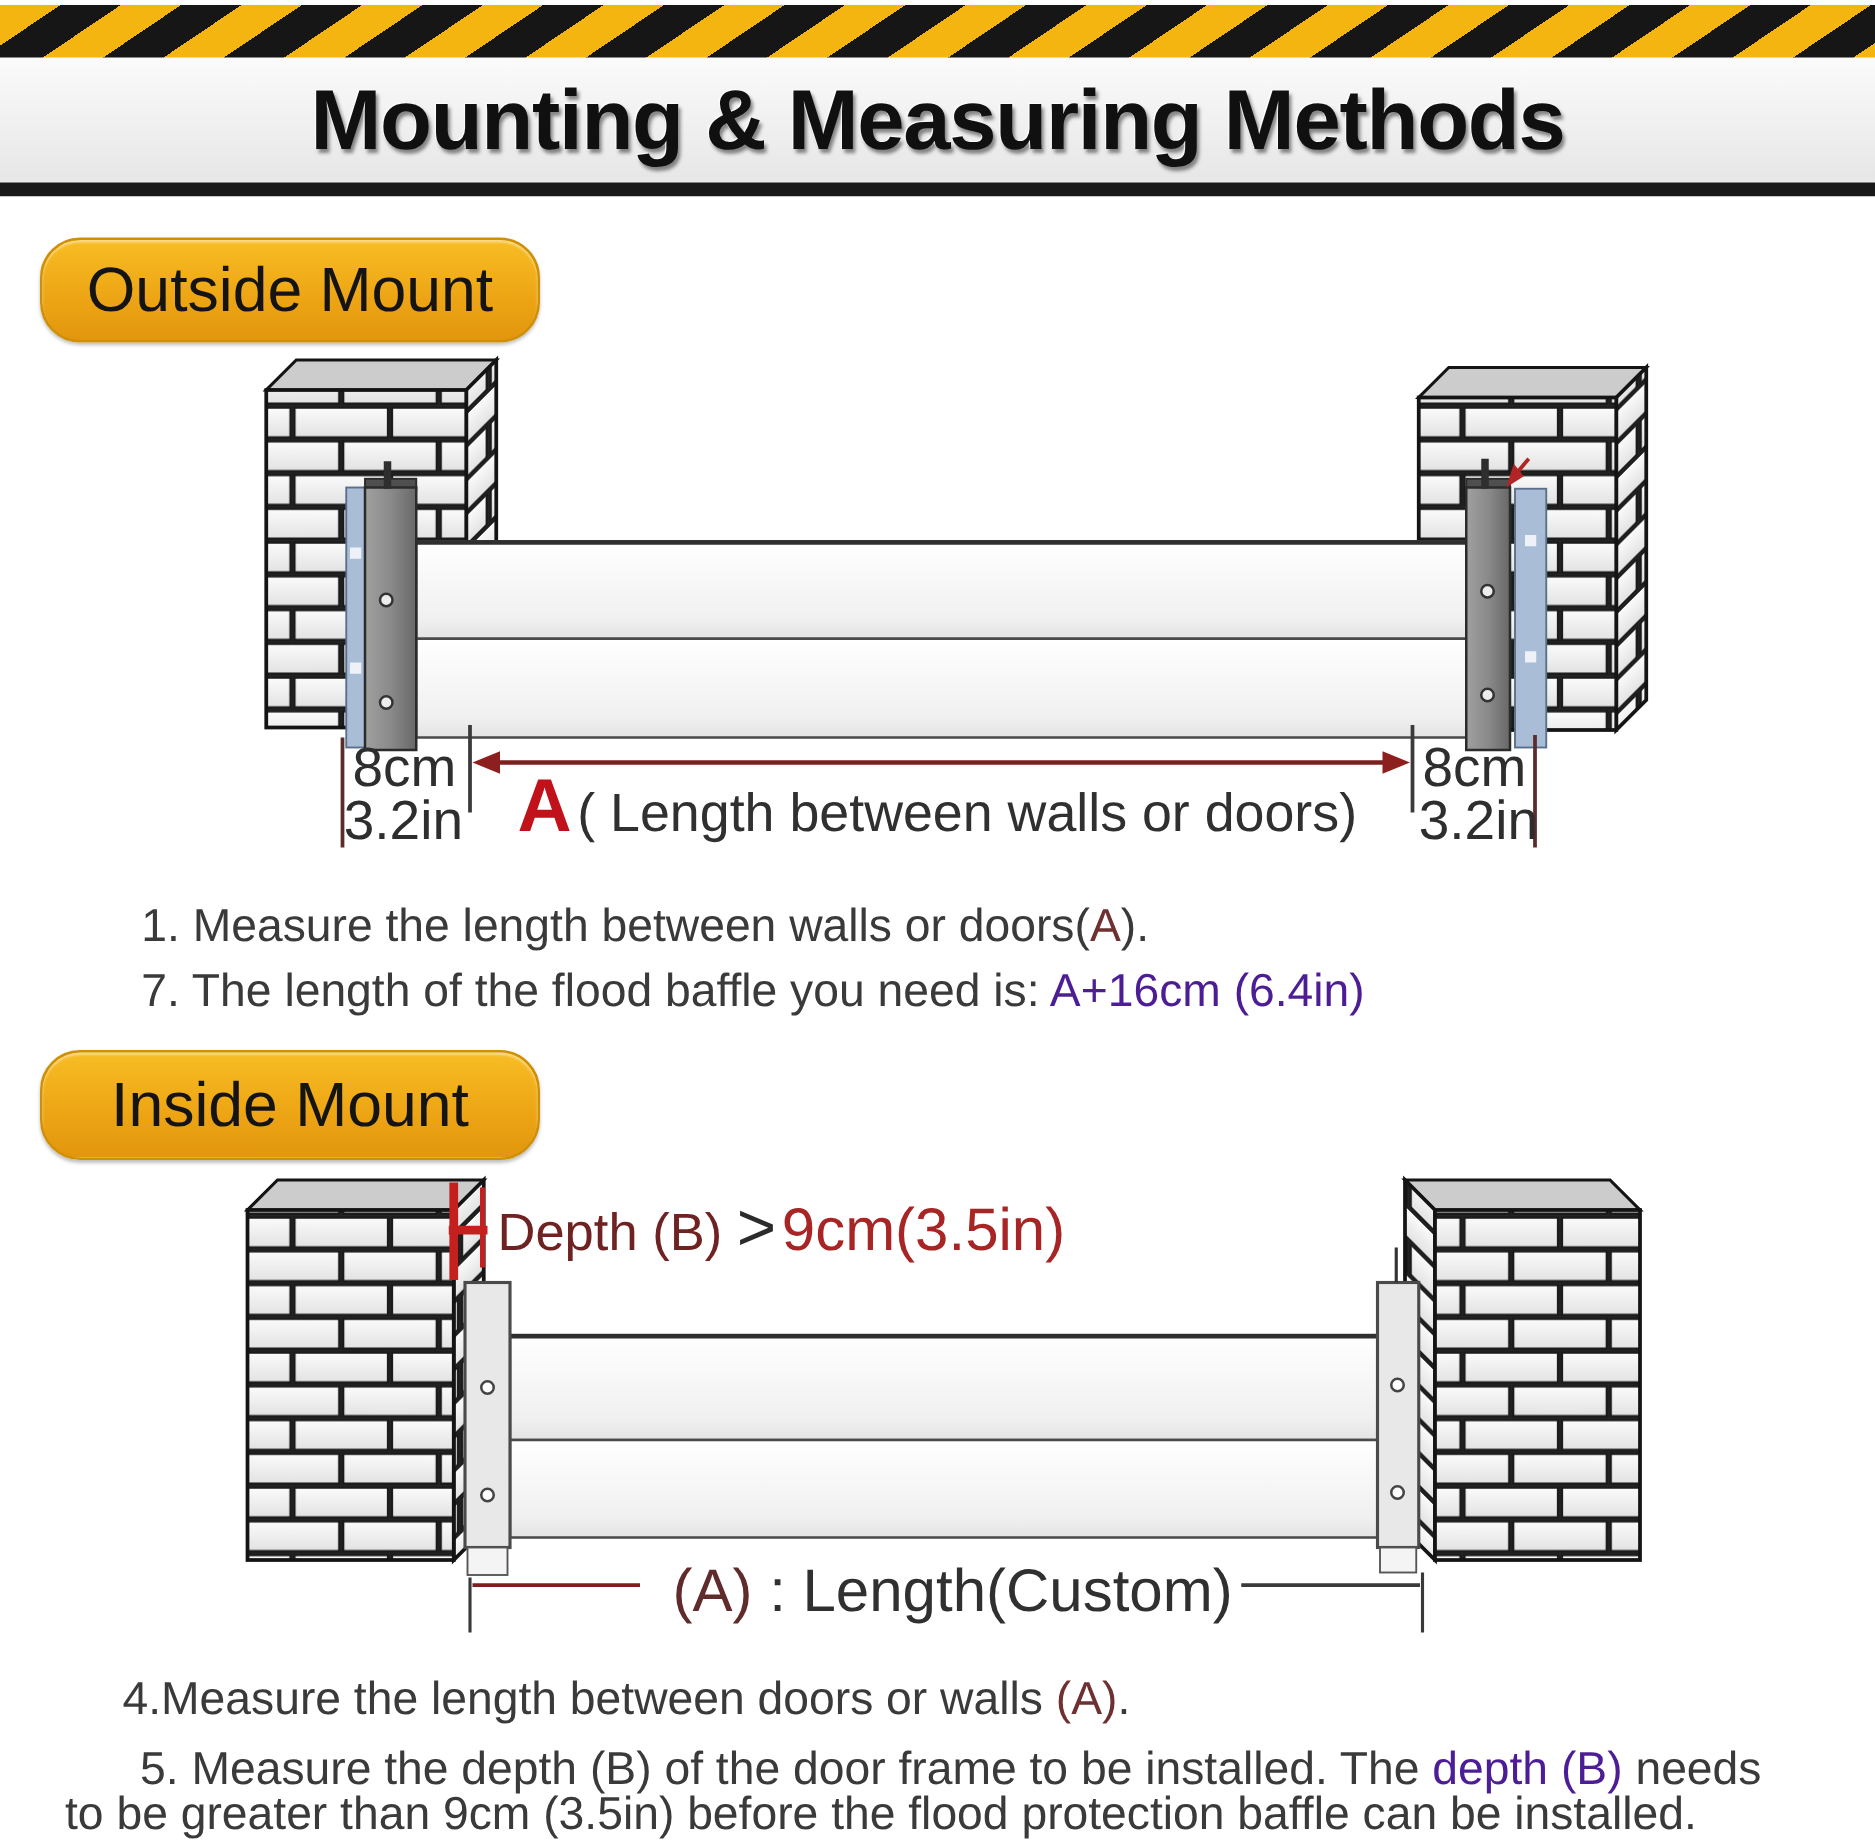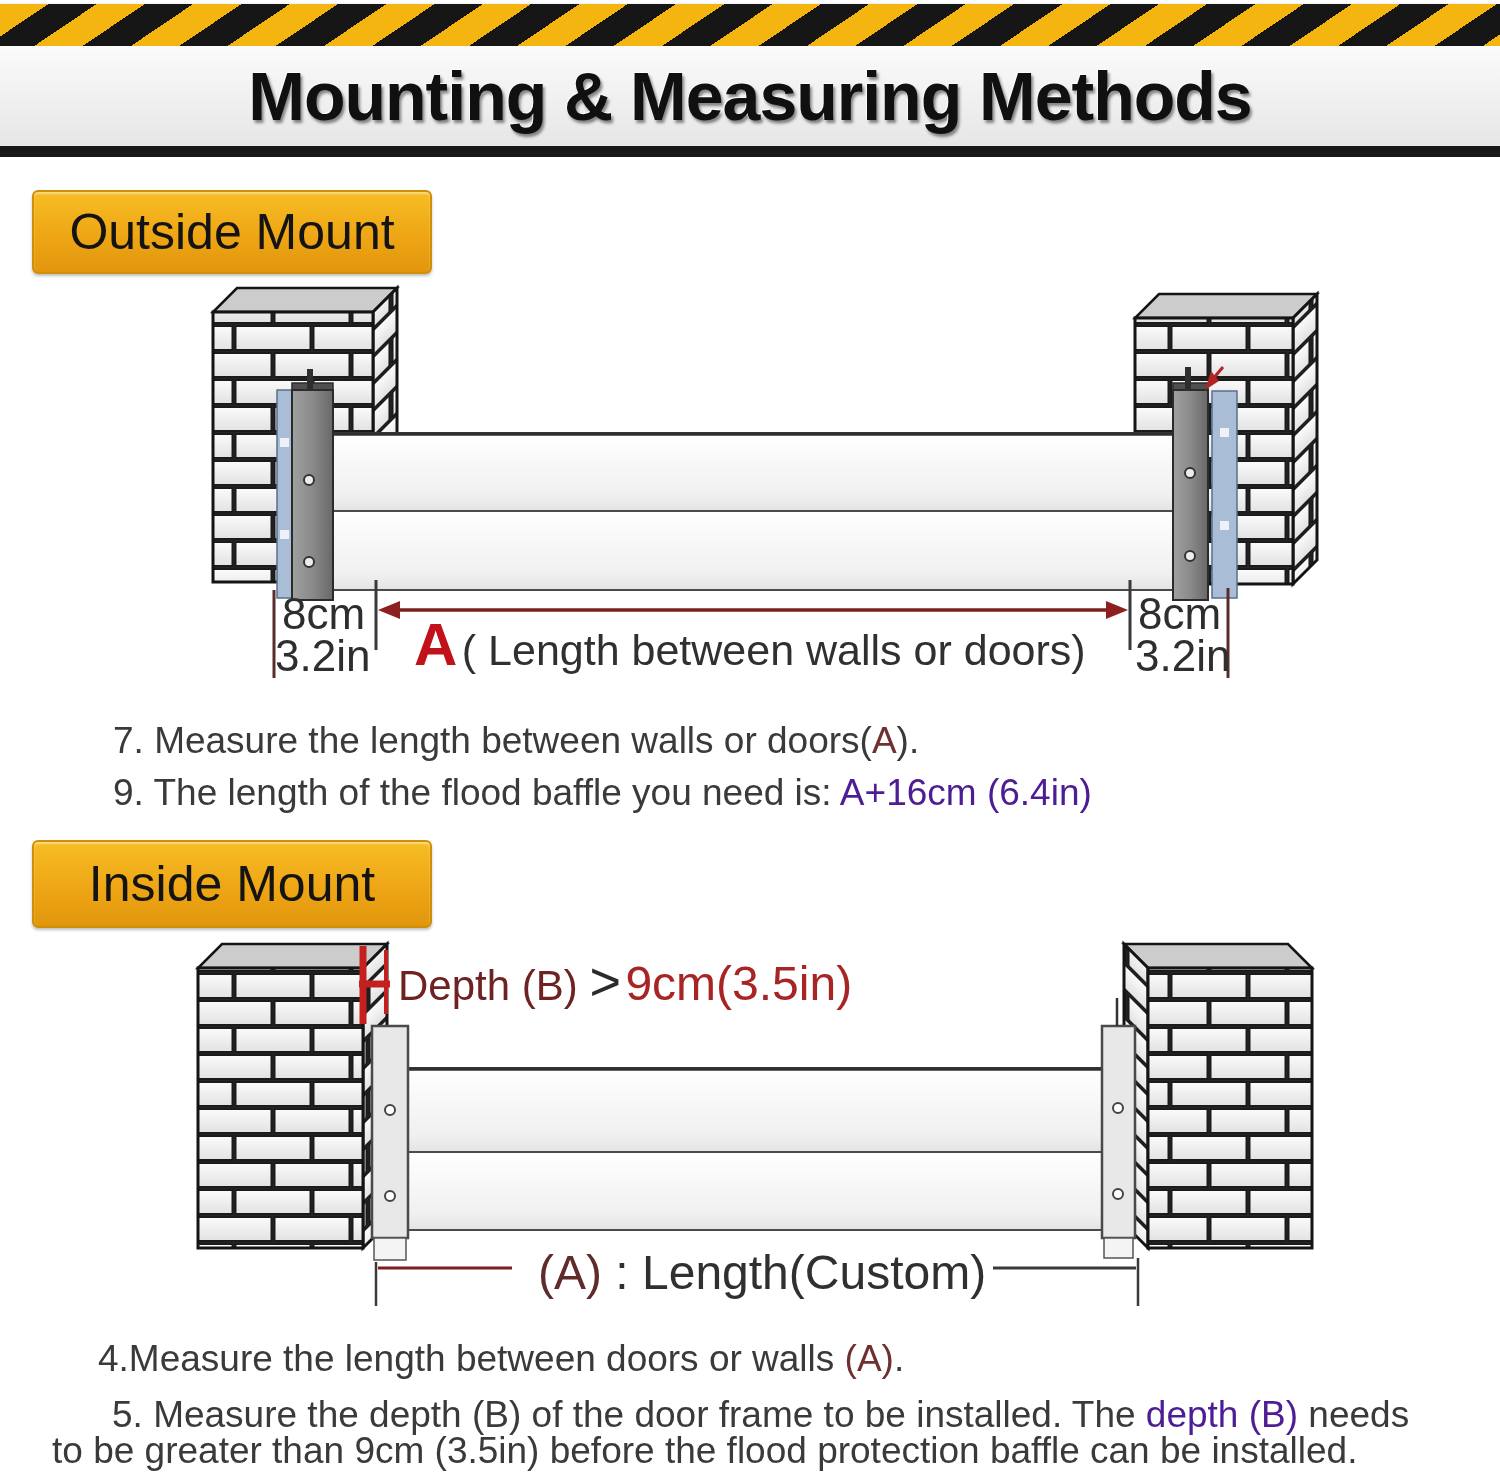--- a/index.html
+++ b/index.html
@@ -12,21 +12,21 @@
         background:repeating-linear-gradient(146deg,#f4b511 0 27px,#161616 27px 54px);
         box-shadow:0 2px 4px rgba(0,0,0,.35);}
   .title-band{left:0;top:46px;width:1500px;height:100px;
         background:linear-gradient(#fbfbfb,#e6e6e6);
         display:flex;align-items:center;justify-content:center;}
   .title-band h1{margin:0;font-size:68px;font-weight:700;letter-spacing:-1px;color:#101010;
         text-shadow:-1px -1px 0 rgba(255,255,255,.75), 2px 3px 3px rgba(0,0,0,.45);text-align:center;}
   .black-bar{left:0;top:146px;width:1500px;height:11px;background:#181818;}
 
   
-  .badge{width:396px;border-radius:6px;
+  .badge{width:396px;border-radius:32px;
         background:linear-gradient(#f7bd24,#eda414 60%,#e1960d);
         border:2px solid #cf8f06;color:#141414;
         display:flex;align-items:center;justify-content:center;
         font-size:50px;font-weight:400;
         box-shadow:inset 0 2px 2px rgba(255,255,255,.45), 0 2px 3px rgba(0,0,0,.25);}
   .badge-outside{left:32px;top:190px;height:80px;}
   .badge-inside{left:32px;top:840px;height:84px;}
 
   
   svg.diagram{left:0;display:block;}
@@ -146,24 +146,24 @@
   <text x="275" y="671" font-size="44" fill="#2e2e2e">3.2in</text>
   <text x="1138" y="629" font-size="44" fill="#2e2e2e">8cm</text>
   <text x="1135" y="671" font-size="44" fill="#2e2e2e">3.2in</text>
   <text x="414" y="665">
     <tspan font-size="60" font-weight="bold" fill="#c1121c">A</tspan>
     <tspan font-size="43" fill="#303030">( Length between walls or doors)</tspan>
   </text>
 </svg>
 
 <div class="abs step" style="left:113px;top:720px">
-  <span>7. Measure the length between walls or doors(</span><span class="maroon">A</span><span>).</span>
+  <span>1. Measure the length between walls or doors(</span><span class="maroon">A</span><span>).</span>
 </div>
 <div class="abs step" style="left:113px;top:772px">
-  <span>9. The length of the flood baffle you need is: </span><span class="red">A+16cm (6.4in)</span>
+  <span>7. The length of the flood baffle you need is: </span><span class="red">A+16cm (6.4in)</span>
 </div>
 
 <div class="abs badge badge-inside">Inside Mount</div>
 
 <svg class="abs diagram" style="top:935px" width="1500" height="380" viewBox="0 935 1500 380">
 
   <g>
     <polygon points="198,968 363,968 387,944 222,944" fill="#cccccc" stroke="#141414" stroke-width="2.5"></polygon>
     <polygon points="363,968 387,944 387,1224 363,1248" fill="url(#brickS1)" stroke="#141414" stroke-width="3"></polygon>
     <rect x="198" y="968" width="165" height="280" fill="url(#brickF)" stroke="#141414" stroke-width="3"></rect>

